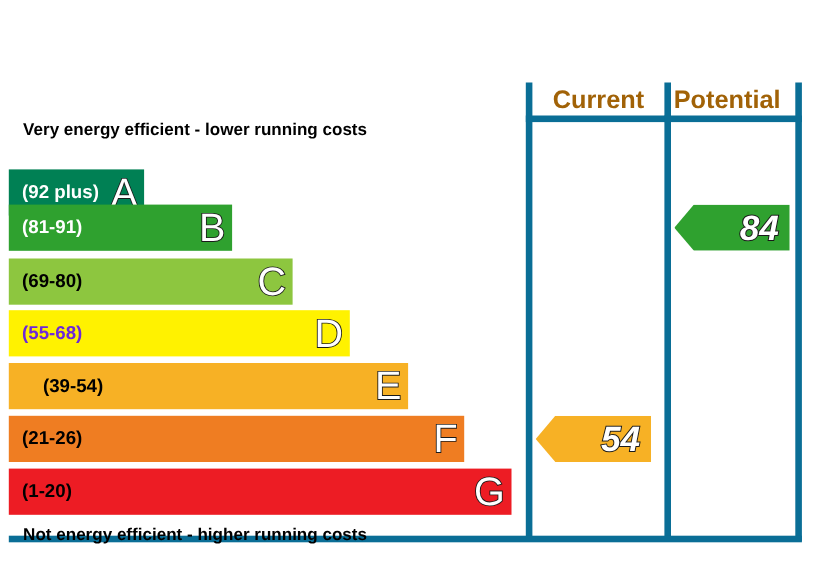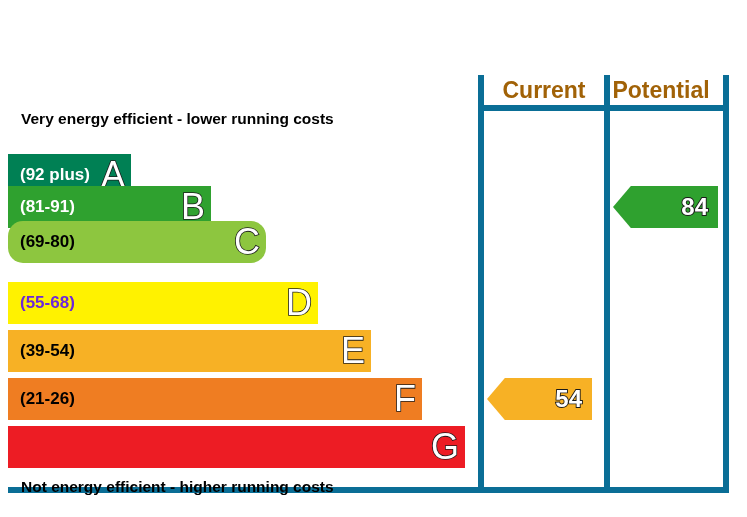--- a/index.html
+++ b/index.html
@@ -129,26 +129,27 @@
     position: absolute;
     height: 42px;
     clip-path: polygon(0% 50%, 17% 0%, 100% 0%, 100% 100%, 17% 100%);
   }
   .rating-value {
     position: absolute;
     right: 10px;
     top: -1px;
     height: 44px;
     line-height: 44px;
-    font-size: 24px;
+    font-size: 32px;
     font-weight: bold;
     color: #ffffff;
     -webkit-text-stroke: 1.8px #1a1a1a;
     paint-order: stroke fill;
     white-space: nowrap;
+    font-style: italic;
   }
 </style>
 </head>
 <body>
 
 <div id="epc-root">
 
 
   <div class="col-head current">Current</div>
   <div class="col-head potential">Potential</div>
@@ -165,37 +166,38 @@
 
   <div id="bands-layer">
       <div class="band" style="top: 138px; width: 123px; background: rgb(0, 128, 84); margin-top: 16px;">
         <div class="band-range" style="color: rgb(255, 255, 255);">(92 plus)</div>
         <div class="band-letter">A</div>
       </div>
       <div class="band" style="top: 186px; width: 203px; background: rgb(47, 161, 47);">
         <div class="band-range" style="color: rgb(255, 255, 255); text-align: right;">(81-91)</div>
         <div class="band-letter">B</div>
       </div>
-      <div class="band" style="top: 221px; width: 258px; background: rgb(141, 198, 63); border-radius: 15px;">
+      <div class="band" style="top: 235px; width: 258px; background: rgb(141, 198, 63);">
         <div class="band-range" style="color: rgb(0, 0, 0);">(69-80)</div>
         <div class="band-letter">C</div>
       </div>
       <div class="band" style="top: 282px; width: 310px; background: rgb(255, 242, 0);">
         <div class="band-range" style="color: #6d28d9;">(55-68)</div>
         <div class="band-letter">D</div>
       </div>
       <div class="band" style="top: 330px; width: 363px; background: rgb(247, 177, 37);">
-        <div class="band-range" style="color: rgb(0, 0, 0);">(39-54)</div>
+        <div class="band-range" style="color: rgb(0, 0, 0); margin-left: 19px;">(39-54)</div>
         <div class="band-letter">E</div>
       </div>
       <div class="band" style="top: 378px; width: 414px; background: rgb(239, 125, 34);">
         <div class="band-range" style="color: rgb(0, 0, 0);">(21-26)</div>
         <div class="band-letter">F</div>
       </div>
       <div class="band" style="top: 426px; width: 457px; background: rgb(237, 28, 36);">
+        <div class="band-range" style="color: rgb(0, 0, 0);">(1-20)</div>
         <div class="band-letter">G</div>
       </div>
     </div>
 
   <div id="ratings-layer">
       <div class="rating" style="left: 487px; width: 105px; top: 330px; background: rgb(247, 177, 37); margin-top: 48px;">
         <div class="rating-value">54</div>
       </div>
       <div class="rating" style="left: 613px; width: 105px; top: 186px; background: rgb(47, 161, 47);">
         <div class="rating-value">84</div>

